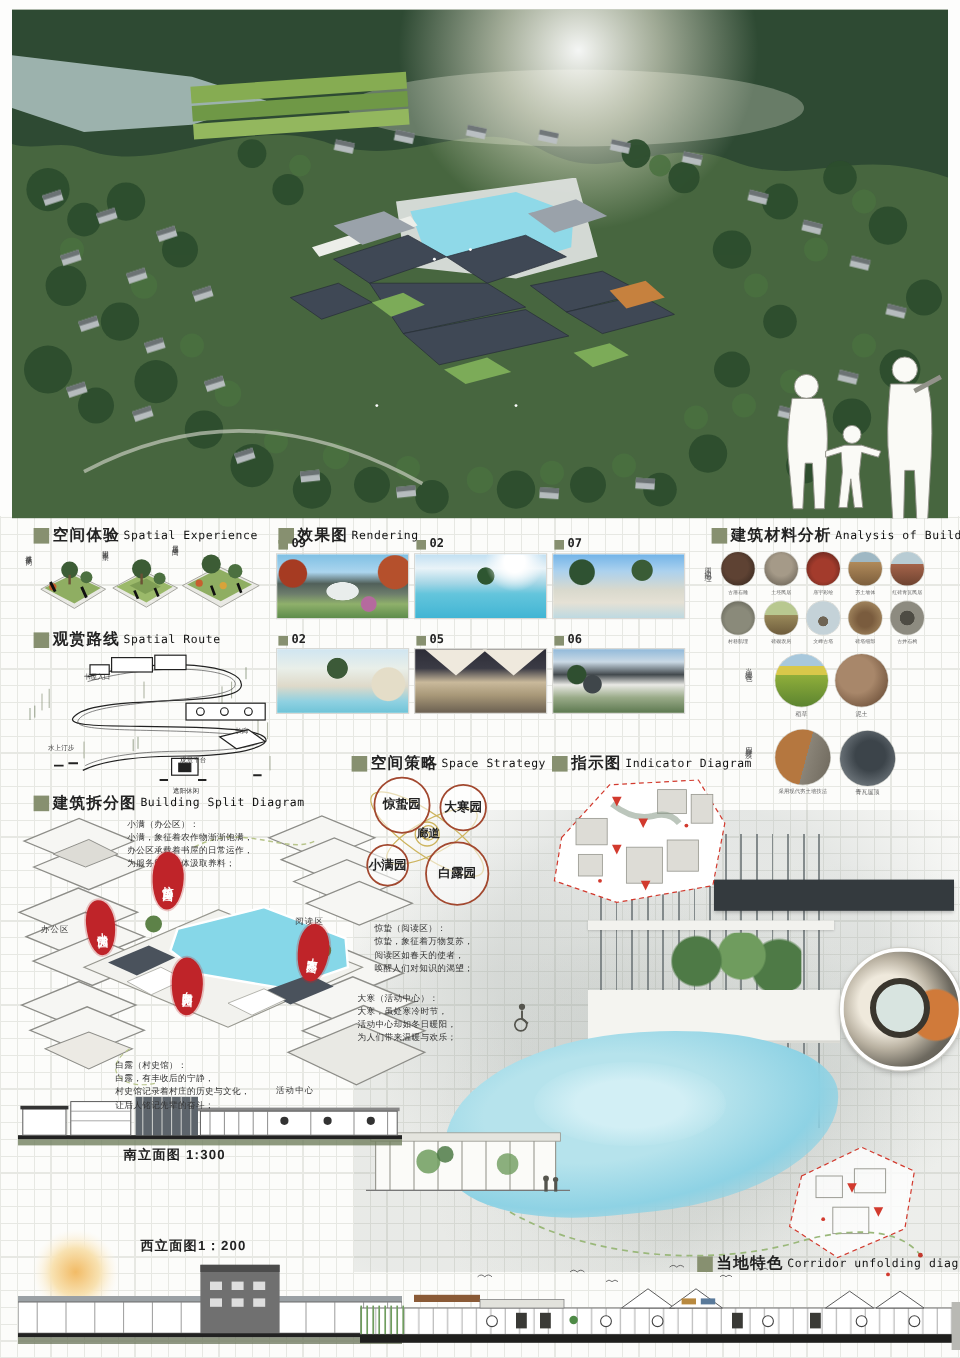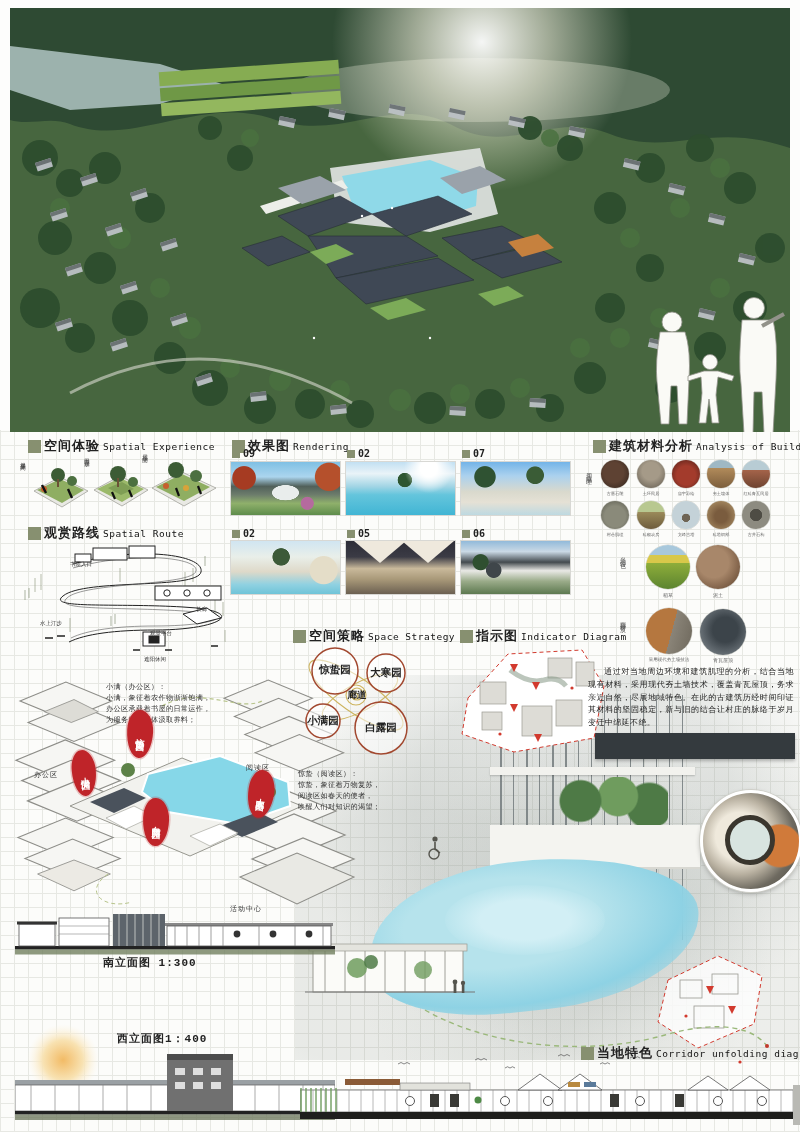--- a/index.html
+++ b/index.html
@@ -46,21 +46,21 @@
   .zone{font-size:7px;color:#333;z-index:6;letter-spacing:1px;white-space:nowrap;}
   .note{font-size:7.2px;line-height:1.55;color:#333;white-space:pre-line;z-index:6;letter-spacing:.3px;}
   .stamp{z-index:7;background:#bf2429;color:#fff;display:flex;align-items:center;justify-content:center;
          border-radius:46% 54% 50% 50%/42% 46% 56% 58%;box-shadow:0 0 0 1.5px rgba(191,36,41,.25);}
   .stamp span{writing-mode:vertical-rl;font-size:9px;font-weight:bold;letter-spacing:2px;}
   .bub{z-index:7;font-size:10.5px;font-weight:bold;color:#222;white-space:nowrap;transform:translate(-50%,-50%);}
   .cap{font-size:4.2px;color:#666;text-align:center;z-index:6;white-space:nowrap;}
   .mside{writing-mode:vertical-rl;font-size:6px;color:#555;letter-spacing:2px;z-index:6;}
   .mcirc{border-radius:50%;z-index:6;box-shadow:0 0 0 .5px #cfcfc8;}
   .para{font-size:8px;line-height:1.6;color:#222;text-align:justify;text-indent:2em;z-index:6;letter-spacing:.4px;}
-  .elab{font-size:11px;font-weight:bold;letter-spacing:1px;z-index:6;white-space:nowrap;font-family:Liberation Mono, monospace;}
+  .elab{font-size:11px;font-weight:bold;letter-spacing:1px;z-index:6;white-space:nowrap;}
   svg{display:block;}
   .lay1{z-index:1}.lay2{z-index:2}.lay6{z-index:6}
 </style>
 </head>
 <body>
 
 <div id="board">
 
   <div id="gridbg" class="abs"></div>
 
@@ -222,20 +222,25 @@
   <div class="abs sec" style="left:28px;top:437px">
     <span class="sq"></span>
     <span class="zh">空间体验</span>
     <span class="en">Spatial Experience</span>
   </div>
   <div class="abs sec" style="left:28px;top:524px">
     <span class="sq"></span>
     <span class="zh">观赏路线</span>
     <span class="en">Spatial Route</span>
   </div>
+  <div class="abs sec" style="left:28px;top:660px">
+    <span class="sq"></span>
+    <span class="zh">建筑拆分图</span>
+    <span class="en">Building Split Diagram</span>
+  </div>
   <div class="abs sec" style="left:232px;top:437px">
     <span class="sq"></span>
     <span class="zh">效果图</span>
     <span class="en">Rendering</span>
   </div>
   <div class="abs sec" style="left:293px;top:627px">
     <span class="sq"></span>
     <span class="zh">空间策略</span>
     <span class="en">Space Strategy</span>
   </div>
@@ -395,24 +400,32 @@
     </div>
 
   <div class="abs zone" style="left:34px;top:770px">办公区</div>
   <div class="abs zone" style="left:246px;top:763px">阅读区</div>
   <div class="abs zone" style="left:230px;top:904px">活动中心</div>
 
   <div class="abs note" style="left:106px;top:681px;width:170px">小满（办公区）：
 小满，象征着农作物渐渐饱满，
 办公区承载着书屋的日常运作，
 为服务留守群体汲取养料；</div>
-  <div class="abs note" style="left:298px;top:768px;width:132px">惊蛰（阅读区）：
+  <div class="abs note" style="left:312px;top:768px;width:132px">惊蛰（阅读区）：
 惊蛰，象征着万物复苏，
 阅读区如春天的使者，
 唤醒人们对知识的渴望；</div>
+  <div class="abs note" style="left:298px;top:826px;width:132px">大寒（活动中心）：
+大寒，虽处寒冷时节，
+活动中心却如冬日暖阳，
+为人们带来温暖与欢乐；</div>
+  <div class="abs note" style="left:96px;top:882px;width:170px">白露（村史馆）：
+白露，有丰收后的宁静，
+村史馆记录着村庄的历史与文化，
+让后人铭记先辈的奋斗；</div>
 
   <div class="abs rid" style="left:232px;top:448px">
       <span class="msq"></span>
       <span class="num">09</span>
     </div>
   <div class="abs rid" style="left:347px;top:448px">
       <span class="msq"></span>
       <span class="num">02</span>
     </div>
   <div class="abs rid" style="left:462px;top:448px">
@@ -516,21 +529,20 @@
   <div class="abs mcirc" style="left:646px;top:545px;width:44px;height:44px;background:linear-gradient(180deg,#a8c8dc 0 22%,#d8c84a 22% 40%,#8fae3a 40%,#5c8430 100%)"></div>
   <div class="abs mcirc" style="left:696px;top:545px;width:44px;height:44px;background:radial-gradient(circle at 40% 40%,#a8876a 0 40%,#7a5c44 75%,#5e4634 100%)"></div>
   <div class="abs cap" style="left:650px;top:592px;width:36px;font-size:5px">稻草</div>
   <div class="abs cap" style="left:700px;top:592px;width:36px;font-size:5px">泥土</div>
 
   <div class="abs mcirc" style="left:646px;top:608px;width:46px;height:46px;background:linear-gradient(105deg,#b5773f 0 55%,#8a8478 55%,#6e685c 100%)"></div>
   <div class="abs mcirc" style="left:700px;top:609px;width:46px;height:46px;background:radial-gradient(circle at 55% 45%,#3c444a 0 35%,#5a6268 60%,#8a9296 100%)"></div>
   <div class="abs cap" style="left:632px;top:657px;width:74px;font-size:4.5px">采用现代夯土墙技法</div>
   <div class="abs cap" style="left:705px;top:657px;width:36px;font-size:5px">青瓦屋顶</div>
 
-  <div class="abs para" style="left:588px;top:666px;width:206px">通过对当地周边环境和建筑肌理的分析，结合当地现有材料，采用现代夯土墙技术，覆盖青瓦屋顶，务求亲近自然，尽展地域特色。在此的古建筑历经时间印证其材料的坚固稳定，新与旧的结合让村庄的脉络于岁月变迁中绵延不绝。</div>
 
   <div class="abs lay1" style="left:295px;top:635px;width:505px;height:425px">
     <div class="abs" style="left:0;top:40px;width:505px;height:385px;
       background:radial-gradient(ellipse at 55% 35%,rgba(145,155,152,.22) 0 40%,rgba(145,155,152,0) 70%),
                  radial-gradient(ellipse at 25% 70%,rgba(130,140,132,.16) 0 35%,rgba(130,140,132,0) 65%),
                  radial-gradient(ellipse at 80% 75%,rgba(150,158,150,.15) 0 30%,rgba(150,158,150,0) 60%);"></div>
 
     <div class="abs" style="left:205px;top:60px;width:190px;height:245px;opacity:.85;
       background:repeating-linear-gradient(90deg,#737b7d 0 1.5px,transparent 1.5px 13px);"></div>
     <div class="abs" style="left:300px;top:98px;width:200px;height:26px;background:#343a3e;box-shadow:0 2px 3px rgba(0,0,0,.25)"></div>
@@ -648,21 +660,21 @@
           <rect x="178" y="46" width="10" height="7"></rect>
           <rect x="196" y="46" width="10" height="7"></rect>
           <rect x="160" y="60" width="10" height="7"></rect>
           <rect x="178" y="60" width="10" height="7"></rect>
           <rect x="196" y="60" width="10" height="7"></rect>
         </g>
       <rect x="0" y="89" width="320" height="3.5" fill="#222"></rect>
       <rect x="0" y="92.5" width="320" height="5.5" fill="#6a7458" opacity=".75"></rect>
     </svg>
   </div>
-  <div class="abs elab" style="left:117px;top:1031px">西立面图1：400</div>
+  <div class="abs elab" style="left:117px;top:1031px">西立面图1：200</div>
 
   <div class="abs lay2" style="left:300px;top:1050px">
     <svg width="495" height="80" viewBox="0 0 495 80">
       <defs>
         <pattern id="cols" width="12" height="22" patternUnits="userSpaceOnUse">
             <path d="M1,0 V22" stroke="#888" stroke-width=".8"></path>
           </pattern>
         <pattern id="grn" width="5" height="24" patternUnits="userSpaceOnUse">
             <path d="M1,0 V24" stroke="#6f9c5e" stroke-width="1.4"></path>
           </pattern>

